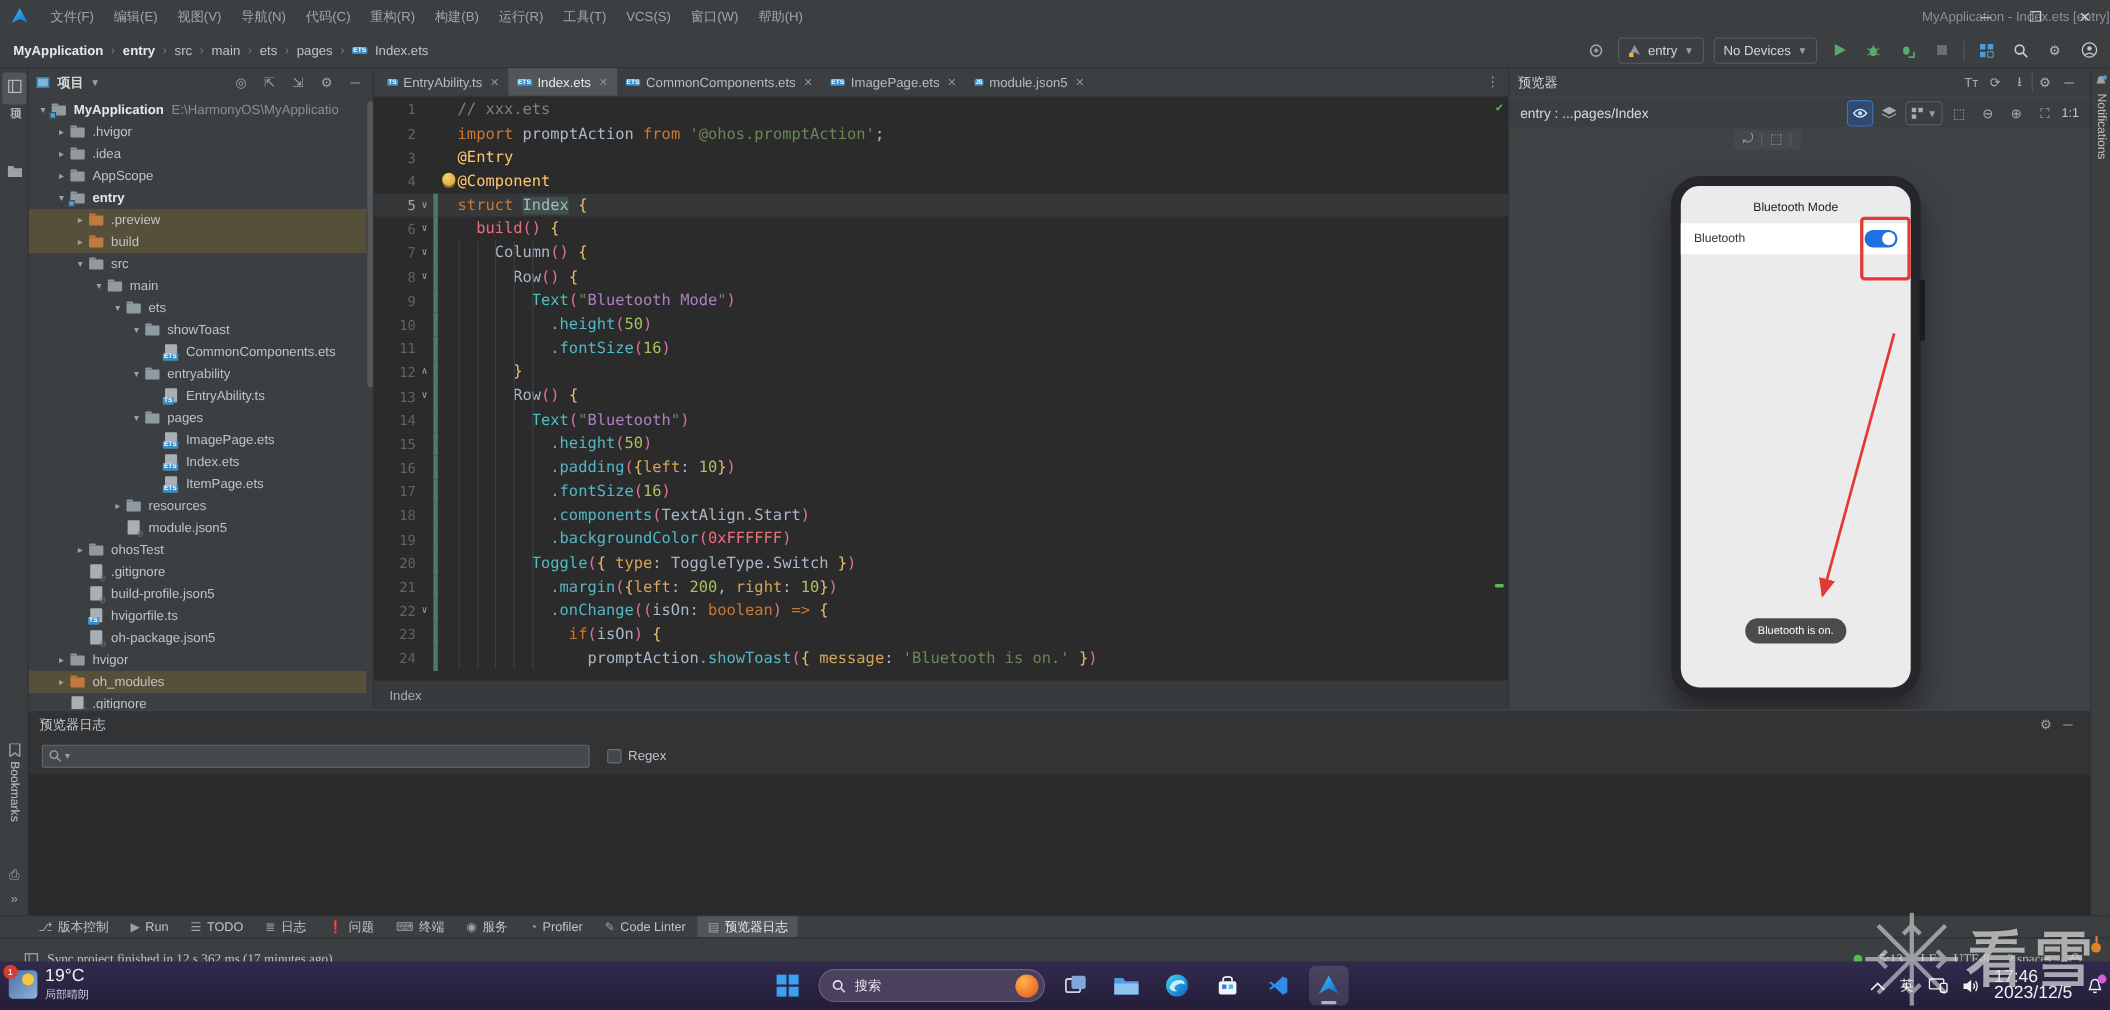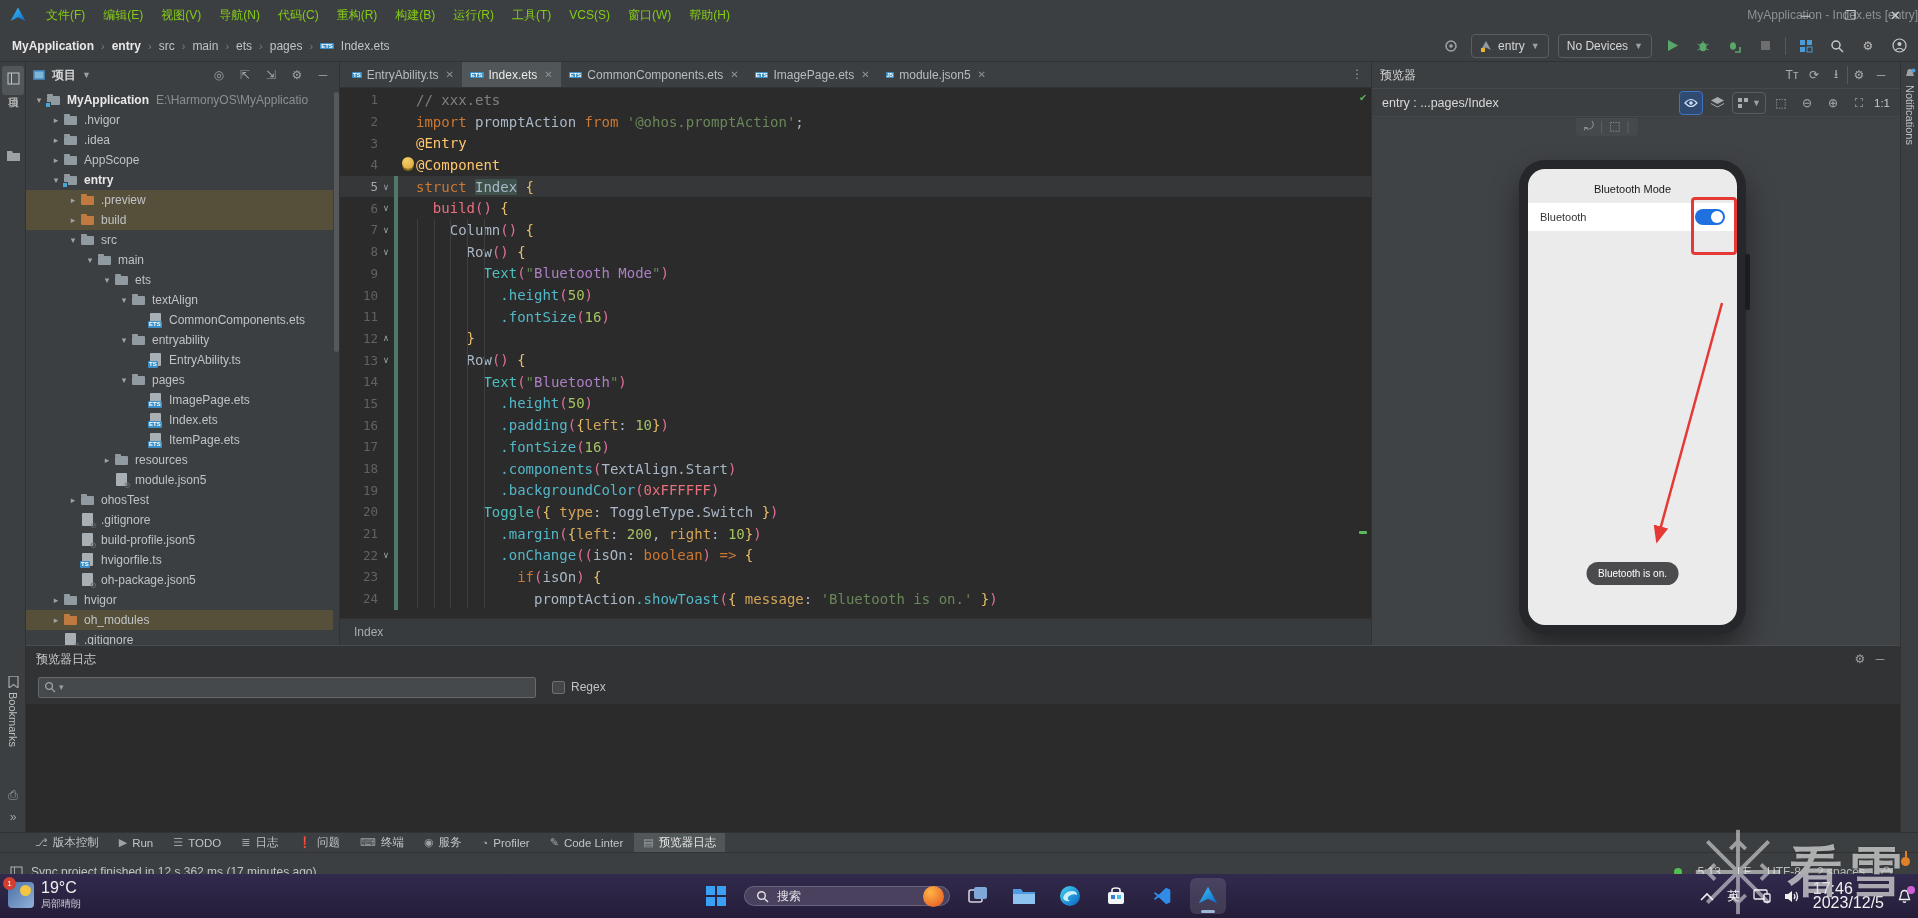--- a/index.html
+++ b/index.html
@@ -5,21 +5,21 @@
   * { margin:0; padding:0; box-sizing:border-box; }
   html,body { width:1918px; height:918px; overflow:hidden; background:#2b2b2b;
     font-family:"Liberation Sans", sans-serif; font-size:12px; color:#bbbbbb; }
   .abs { position:absolute; }
   svg { display:block; }
 
   
   #titlebar { position:absolute; left:0; top:0; width:1918px; height:30px;
     background:#3c3f41; display:flex; align-items:center; }
   #app-logo { width:18px; height:18px; margin:0 10px 0 9px; }
-  .menu-item { padding:0 9px; height:30px; line-height:30px; color:#84cc16; cursor:default; }
+  .menu-item { padding:0 9px; height:30px; line-height:30px; color:#a3a3a3; cursor:default; }
   #win-title { position:absolute; left:0; right:0; text-align:right; color:#8c9196; pointer-events:none; }
   #win-controls { position:absolute; right:0; top:0; display:flex; }
   .win-btn { width:45px; height:30px; display:flex; align-items:center; justify-content:center; color:#cfcfcf; font-size:13px; }
 
   
   #toolbar { position:absolute; left:0; top:30px; width:1918px; height:32px;
     background:#3c3f41; border-bottom:1px solid #323232; display:flex; align-items:center; }
   #breadcrumbs { display:flex; align-items:center; padding-left:12px; gap:7px; }
   .crumb { color:#bfc3c6; } .crumb.bold { color:#e8e8e8; font-weight:bold; }
   .crumb-sep { color:#7a7f82; font-size:11px; }
@@ -152,21 +152,21 @@
   #regex-wrap { display:flex; align-items:center; gap:6px; color:#bfc3c6; }
   #regex-box { width:13px; height:13px; border:1px solid #6b7074; border-radius:2px; background:#43474a; }
 
   
   #bottom-bar { position:absolute; left:0; top:832px; width:1918px; height:20px;
     background:#3c3f41; border-top:1px solid #323232; display:flex; align-items:stretch; padding-left:26px; gap:2px; }
   .bb-item { display:flex; align-items:center; gap:5px; padding:0 9px; color:#c0c4c7; font-size:11.5px; }
   .bb-item.active { background:#515658; color:#e8e8e8; }
   .bb-glyph { color:#9da2a5; font-size:11px; }
   #status-bar { position:absolute; left:0; top:852px; width:1918px; height:38px;
-    background:#3c3f41; border-top:1px solid #323232; display:flex; align-items:center; padding:0 10px; }
+    background:#3c3f41; border-top:1px solid #323232; display:flex; align-items:center; padding:0 22px;font-family:Liberation Serif, serif; }
   #status-msg { color:#bfc3c6; margin-left:8px; }
   #status-right { position:absolute; right:26px; display:flex; align-items:center; gap:16px; color:#b6babd; }
   #run-dot { width:8px; height:8px; border-radius:50%; background:#4fbf4f; }
   #status-pin { position:absolute; right:8px; top:4px; width:9px; height:9px; border-radius:50%; background:#e08027; }
   #status-pin::before { content:""; position:absolute; left:4px; top:-6px; width:2px; height:6px; background:#e08027; }
 
   
   #taskbar { position:absolute; left:0; top:874px; width:1918px; height:44px;
     background:linear-gradient(180deg,#322a4d 0%, #241d39 100%); }
   #weather { position:absolute; left:8px; top:5px; display:flex; align-items:center; gap:7px; }
@@ -176,21 +176,21 @@
     border-radius:50%; background:#f4c542; }
   #weather-badge { position:absolute; left:-5px; top:-5px; width:13px; height:13px; border-radius:50%;
     background:#d23f31; color:#fff; font-size:8px; display:flex; align-items:center; justify-content:center; }
   #weather-temp { color:#f0f0f0; font-size:16px; }
   #weather-cond { color:#c9c9d2; font-size:10px; }
   #tb-center { position:absolute; left:698px; top:0; height:44px; display:flex; align-items:center; gap:10px; }
   .tb-app { width:36px; height:36px; border-radius:6px; display:flex; align-items:center; justify-content:center; position:relative; }
   .tb-app.open { background:rgba(255,255,255,.12); }
   .tb-app.open::after { content:""; position:absolute; bottom:1px; left:11px; right:11px; height:3px;
     border-radius:2px; background:#9fb6d8; }
-  #tb-search { width:206px; height:20px; border-radius:15px; background:#4a415f;
+  #tb-search { width:206px; height:30px; border-radius:15px; background:#4a415f;
     border:1px solid rgba(255,255,255,.18); display:flex; align-items:center; padding:0 5px 0 11px; gap:8px; }
   #tb-search-label { flex:1; color:#e3e3e8; font-size:12px; }
   #tb-search-hot { width:21px; height:21px; border-radius:50%; background:radial-gradient(circle at 35% 30%, #ffb347, #e2521f); }
   #tb-right { position:absolute; right:6px; top:0; height:44px; display:flex; align-items:center; gap:13px; }
   #tb-ime { color:#f0f0f0; font-size:12.5px; }
   #tb-clock { text-align:left; color:#f0f0f0; font-size:16px; line-height:14px; }
   #tb-bell { position:relative; }
   #tb-bell .badge { position:absolute; right:-3px; top:-3px; width:8px; height:8px; border-radius:50%; background:#cf5fd3; }
 
   
@@ -432,21 +432,21 @@
         <span class="t-ico">
           <span class="folder-shape"></span>
         </span>
         <span class="tree-label">ets</span>
       </div>
       <div class="tree-row" style="padding-left: 91px;">
         <span class="tree-arrow">▾</span>
         <span class="t-ico">
           <span class="folder-shape"></span>
         </span>
-        <span class="tree-label">textAlign</span>
+        <span class="tree-label">showToast</span>
       </div>
       <div class="tree-row" style="padding-left: 108px;">
         <span class="tree-arrow"></span>
         <span class="t-ico">
           <span class="file-shape"></span>
           <span class="file-tag">ETS</span>
         </span>
         <span class="tree-label">CommonComponents.ets</span>
       </div>
       <div class="tree-row" style="padding-left: 91px;">

